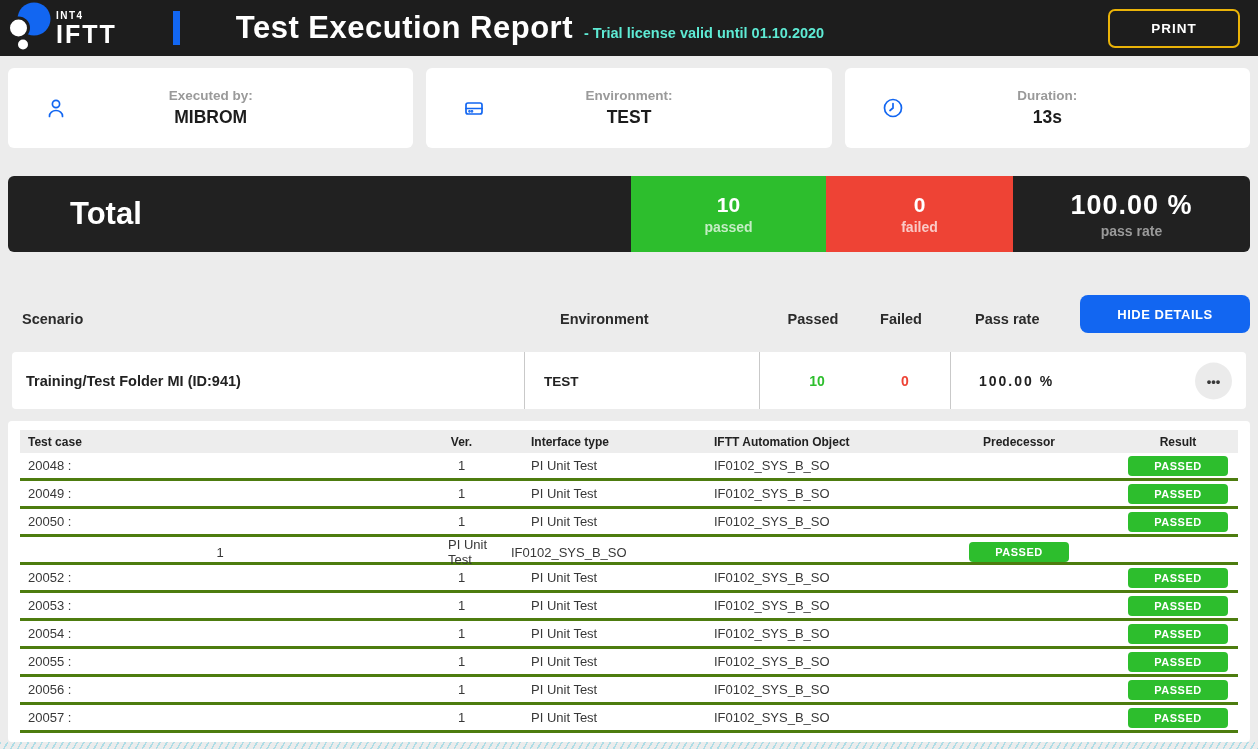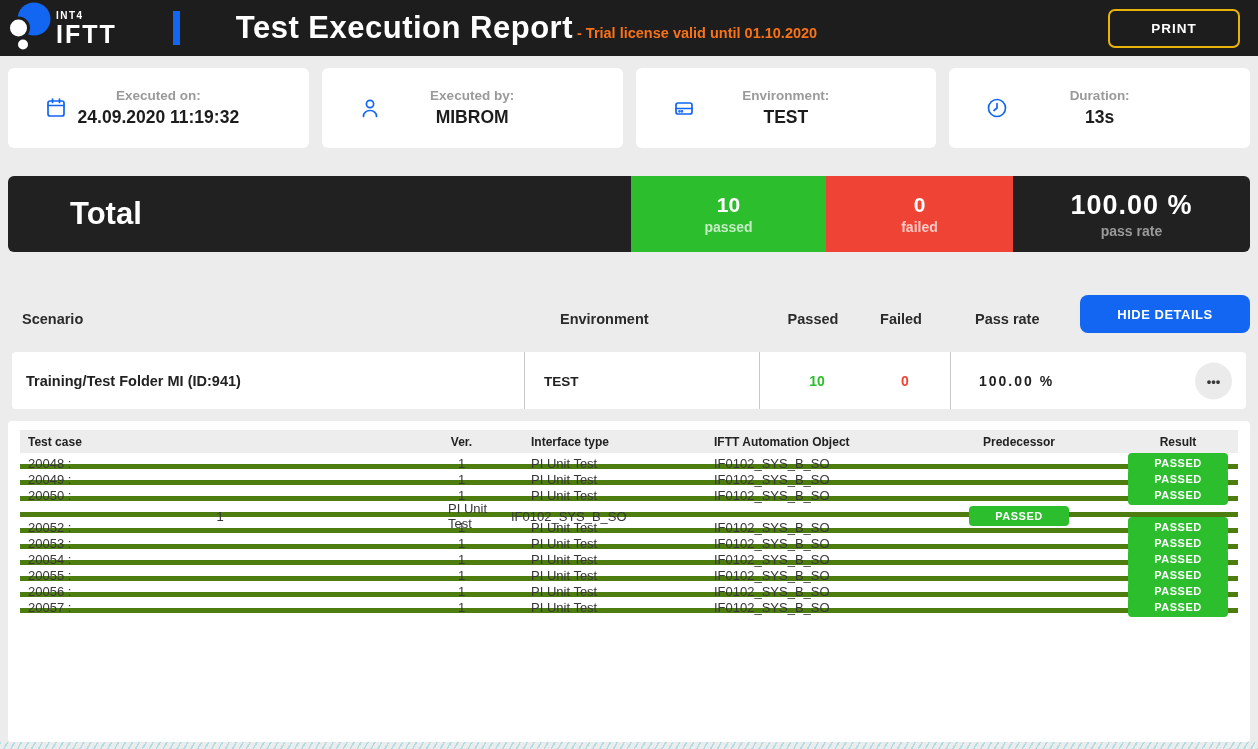--- a/index.html
+++ b/index.html
@@ -17,21 +17,21 @@
     height:56px; background:#1d1d1d; color:#fff;
     display:flex; align-items:center; padding:0 18px 0 8px;
   }
   .logo { display:flex; align-items:center; gap:4px; }
   .logo-text { display:flex; flex-direction:column; line-height:1; margin-top:2px; }
   .logo-top { font-size:10px; font-weight:700; letter-spacing:1.5px; }
   .logo-bottom { font-size:25px; font-weight:800; letter-spacing:2px; margin-top:1px; }
   .header-divider { width:7px; height:34px; background:#1266f1; margin-left:56px; }
   .title-wrap { display:flex; align-items:baseline; margin-left:56px; }
   .page-title { font-size:31px; font-weight:800; letter-spacing:.5px; }
-  .license-note { margin-left:4px; font-size:14.5px; font-weight:600; color:#f97316; }
+  .license-note { margin-left:11px; font-size:14.5px; font-weight:600; color:#5eead4; }
   .print-btn {
     margin-left:auto; width:132px; height:39px; background:transparent;
     border:2px solid #eab308; border-radius:7px; color:#fff; cursor:pointer;
     font-family:inherit; font-size:13.5px; font-weight:800; letter-spacing:1px;
   }
 
   
   .cards { display:flex; gap:13px; padding:12px 8px 0; }
   .card {
     flex:1; height:80px; background:#fff; border-radius:6px;
@@ -94,21 +94,21 @@
   .table-card {
     margin:12px 8px 0; height:321px; background:#fff; border-radius:4px;
     padding:9px 12px;
   }
   .thead, .trow {
     display:grid;
     grid-template-columns:400px 83px 203px 214px 198px 120px;
     align-items:center;
   }
   .thead { height:23px; background:#ededed; font-size:12px; font-weight:800; color:#222; }
-  .trow { height:16px; border-bottom:5px solid #4d7c0f; font-size:13px; color:#383838; }
+  .trow { height:28px; border-bottom:3px solid #4d7c0f; font-size:13px; color:#383838; }
   .c1 { padding-left:8px; }
   .c2 { text-align:center; }
   .c3 { padding-left:28px; }
   .c4 { padding-left:8px; }
   .c5 { text-align:center; }
   .c6 { text-align:center; }
   .result-badge {
     display:inline-block; background:#2dbe2d; color:#fff;
     font-size:11px; font-weight:800; letter-spacing:.5px;
     padding:4px 26px; border-radius:4px;
@@ -144,34 +144,20 @@
       <h1 class="page-title">Test Execution Report</h1>
       <span class="license-note">- Trial license valid until 01.10.2020</span>
     </div>
     <button class="print-btn">PRINT</button>
   </header>
 
   <section class="cards">
     <div class="card">
       <span class="card-icon">
         <svg width="24" height="24" viewBox="0 0 24 24" fill="none" stroke="#1266f1" stroke-width="1.7" stroke-linecap="round">
-          <rect x="4" y="5" width="16" height="15" rx="2"></rect>
-          <line x1="4" y1="9.5" x2="20" y2="9.5"></line>
-          <line x1="8.5" y1="3" x2="8.5" y2="6.5"></line>
-          <line x1="15.5" y1="3" x2="15.5" y2="6.5"></line>
-        </svg>
-      </span>
-      <div class="card-text">
-        <div class="card-label">Executed on:</div>
-        <div class="card-value">24.09.2020 11:19:32</div>
-      </div>
-    </div>
-    <div class="card">
-      <span class="card-icon">
-        <svg width="24" height="24" viewBox="0 0 24 24" fill="none" stroke="#1266f1" stroke-width="1.7" stroke-linecap="round">
           <circle cx="12" cy="8" r="3.6"></circle>
           <path d="M5.5 20.5 v-0.5 a6.5 5.5 0 0 1 13 0 v0.5"></path>
         </svg>
       </span>
       <div class="card-text">
         <div class="card-label">Executed by:</div>
         <div class="card-value">MIBROM</div>
       </div>
     </div>
     <div class="card">

